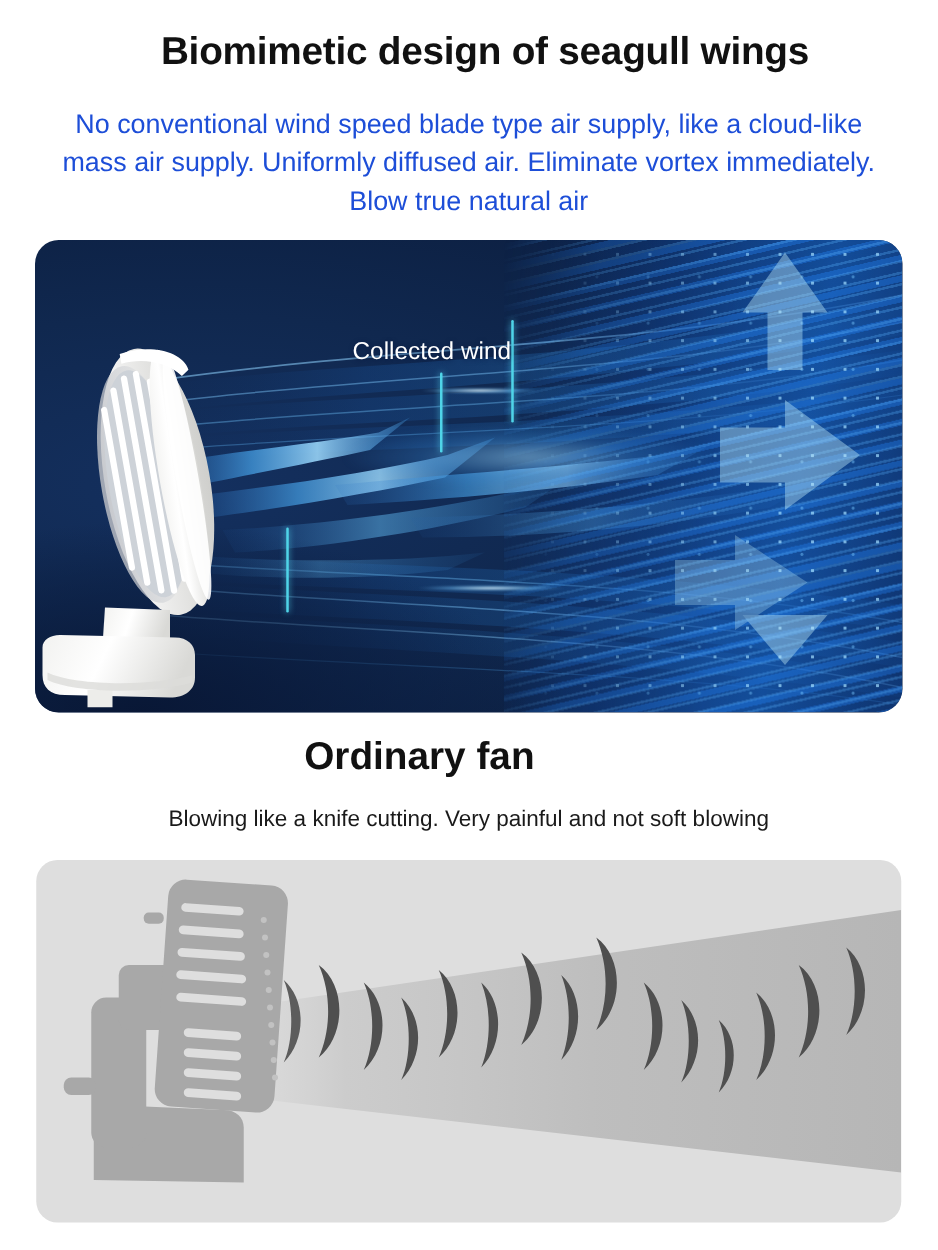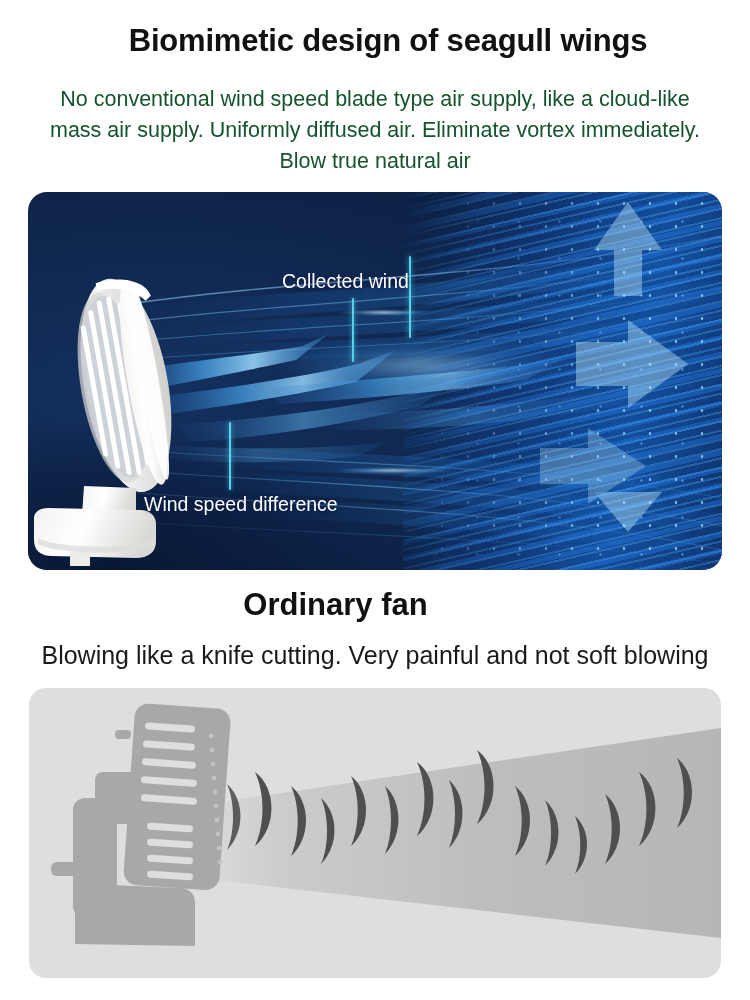--- a/index.html
+++ b/index.html
@@ -11,29 +11,29 @@
   .page{position:relative;width:750px;height:1000px;}
 
   
   .headline{
     position:absolute;left:0;top:22px;width:750px;text-align:center;
     font-size:31px;font-weight:bold;letter-spacing:-0.2px;
     line-height:38px;color:#111;padding-left:13px;
   }
   .subcopy{
     position:absolute;left:40px;top:84px;width:670px;text-align:center;
-    font-size:21.5px;font-weight:400;line-height:31px;color:#14532d;
+    font-size:21.5px;font-weight:400;line-height:31px;color:#1d4ed8;
   }
   .headline2{
     position:absolute;left:0;top:586px;width:671px;text-align:center;
     font-size:31px;font-weight:bold;line-height:38px;color:#111;
   }
   .subcopy2{
     position:absolute;left:20px;top:641px;width:710px;text-align:center;
-    font-size:25px;font-weight:400;line-height:28px;color:#1a1a1a;
+    font-size:18px;font-weight:400;line-height:28px;color:#1a1a1a;
   }
 
   
   .hero{
     position:absolute;left:28px;top:192px;width:694px;height:378px;
     border-radius:19px;overflow:hidden;
     background:
       radial-gradient(125% 95% at 18% 52%, #14305f 0%, #10284f 38%, #0c1f41 70%, #0a1a38 100%);
   }
   .hero-inner{position:absolute;inset:0;}
@@ -240,21 +240,20 @@
                  L138,306 C138,316 130,322 118,322 L34,320 C22,320 16,314 16,304 Z" fill="url(#fanBody)"></path>
         <path d="M52,316 L72,316 L72,330 L52,330 Z" fill="#ededea"></path>
         <path d="M20,302 C40,312 100,314 136,304 L136,310 C100,320 40,318 20,308 Z" fill="#dcdcd9" opacity=".8"></path>
       </svg>
 
       <div class="leader leader-conc"></div>
       <div class="leader leader-coll"></div>
       <div class="leader leader-wind"></div>
 
       <div class="hero-label lbl-coll noselect">Collected wind</div>
-      <div class="hero-label lbl-wind noselect">Wind speed difference</div>
     </div>
   </div>
 
   <div class="headline2 noselect">Ordinary fan</div>
 
   <div class="subcopy2 noselect">Blowing like a knife cutting. Very painful and not soft blowing</div>
 
   <div class="graypanel">
     <svg class="gray-cone" viewBox="0 0 692 290" preserveAspectRatio="none">
       <defs>

